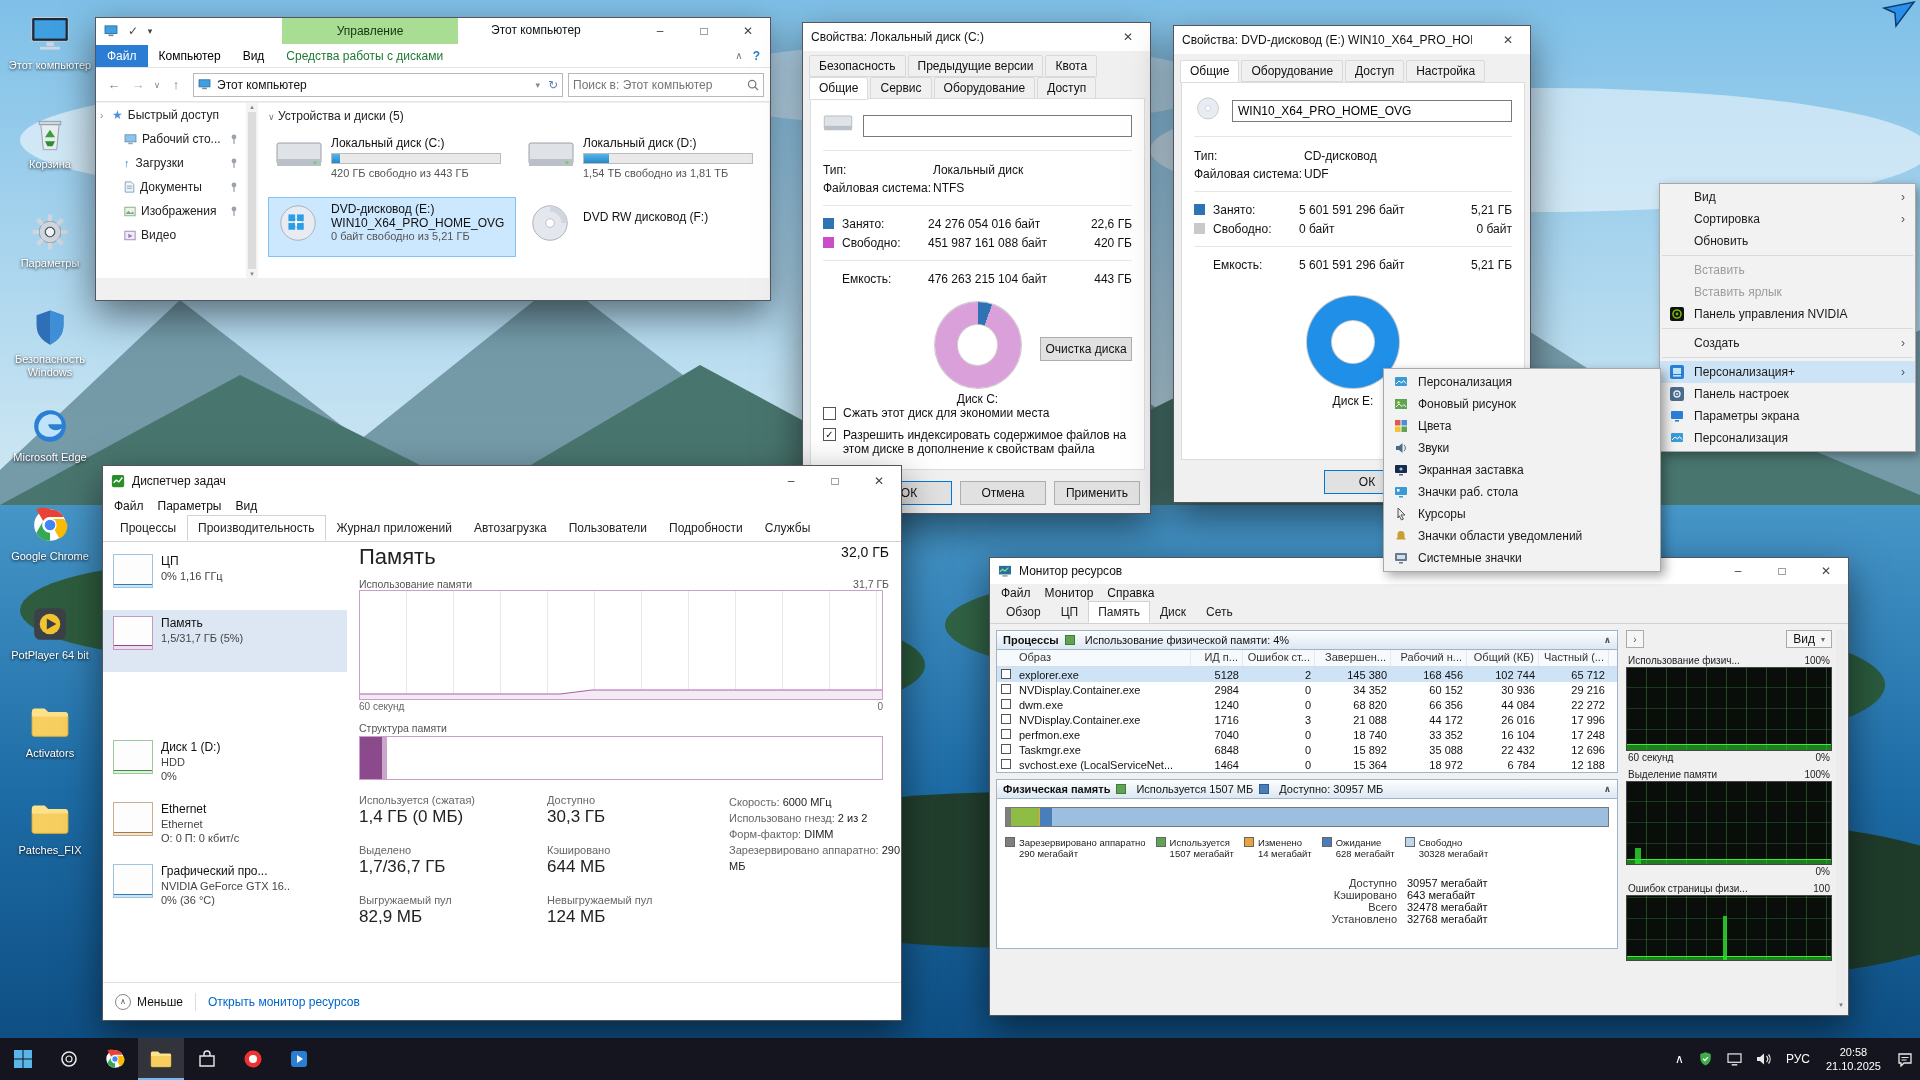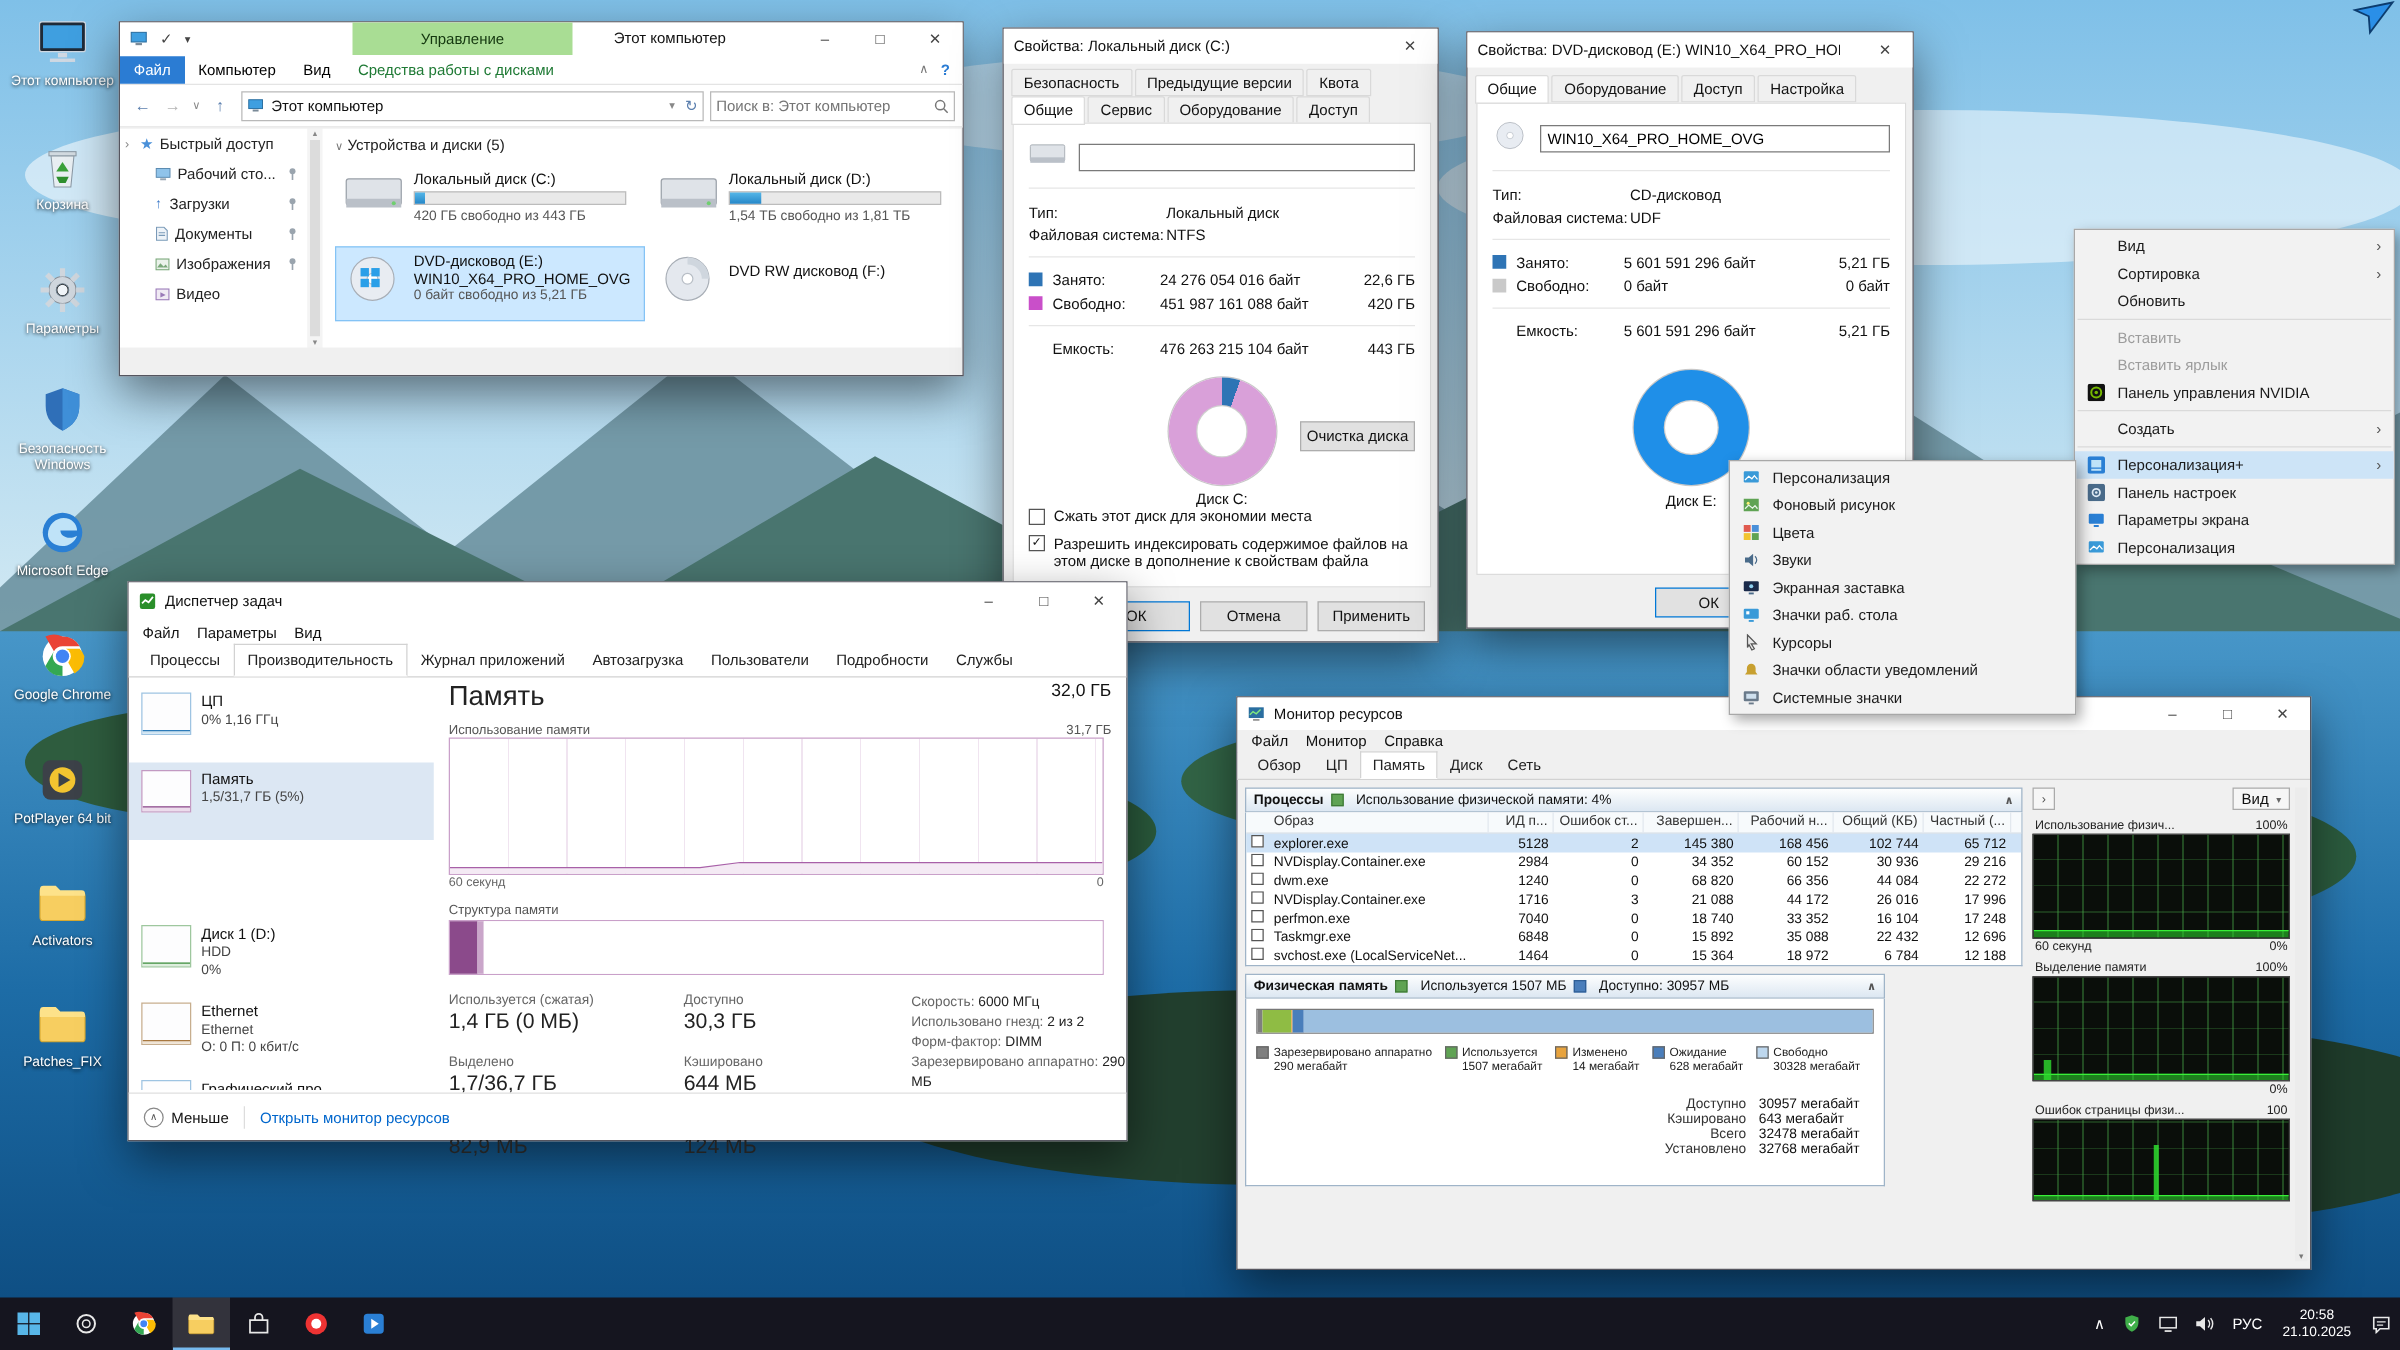--- a/index.html
+++ b/index.html
@@ -534,21 +534,21 @@
           <span style="width:56px;text-align:right">5,21 ГБ</span>
         </div>
     <div class="don" style="width:92px;height:92px;margin:22px auto 6px;background:#1f8fe8"></div>
     <div style="text-align:center">Диск Е:</div>
   </div>
   <div style="position:absolute;left:150px;bottom:8px">
     <span class="btn def">ОК</span>
   </div>
 </div>
 
-<div class="window" style="left:102px;top:465px;width:800px;height:448px;background:#fff;z-index:30">
+<div class="window" style="left:102px;top:465px;width:800px;height:556px;background:#fff;z-index:30">
   <div class="tbar" style="height:30px">
     <span style="display:flex;margin-right:7px">
           <svg width="14" height="14" viewBox="0 0 16 16">
             <rect x="1" y="1" width="14" height="14" rx="2" fill="#2a8f2a"></rect>
             <path d="M3 10 l3-3 l3 2 l4-5" stroke="#fff" stroke-width="1.6" fill="none"></path>
           </svg>
         </span>
     <span class="ttl">Диспетчер задач</span>
     <div class="wctl">
       <span class="wbtn">–</span>
@@ -797,21 +797,21 @@
             <div style="width:176px">svchost.exe (LocalServiceNet...</div>
             <div style="width:52px" class="num">1464</div>
             <div style="width:72px" class="num">0</div>
             <div style="width:76px" class="num">15 364</div>
             <div style="width:76px" class="num">18 972</div>
             <div style="width:72px" class="num">6 784</div>
             <div style="width:70px" class="num">12 188</div>
           </div>
     </div>
   </div>
-  <div style="position:absolute;left:6px;top:221px;width:512px">
+  <div style="position:absolute;left:6px;top:221px;width:622px">
     <div class="rmhdr">
       <span>Физическая память</span>
       <span class="legsq" style="background:#5fa353;border-color:#3f7a37"></span>
       <span style="font-weight:normal">Используется 1507 МБ</span>
       <span class="legsq" style="background:#4a7ebb;border-color:#2f5e95"></span>
       <span style="font-weight:normal">Доступно: 30957 МБ</span>
       <span style="margin-left:auto;font-size:9px;color:#555">∧</span>
     </div>
     <div class="rmpanel" style="height:150px;padding:8px">
       <div style="height:20px;border:1px solid #777;display:flex">

